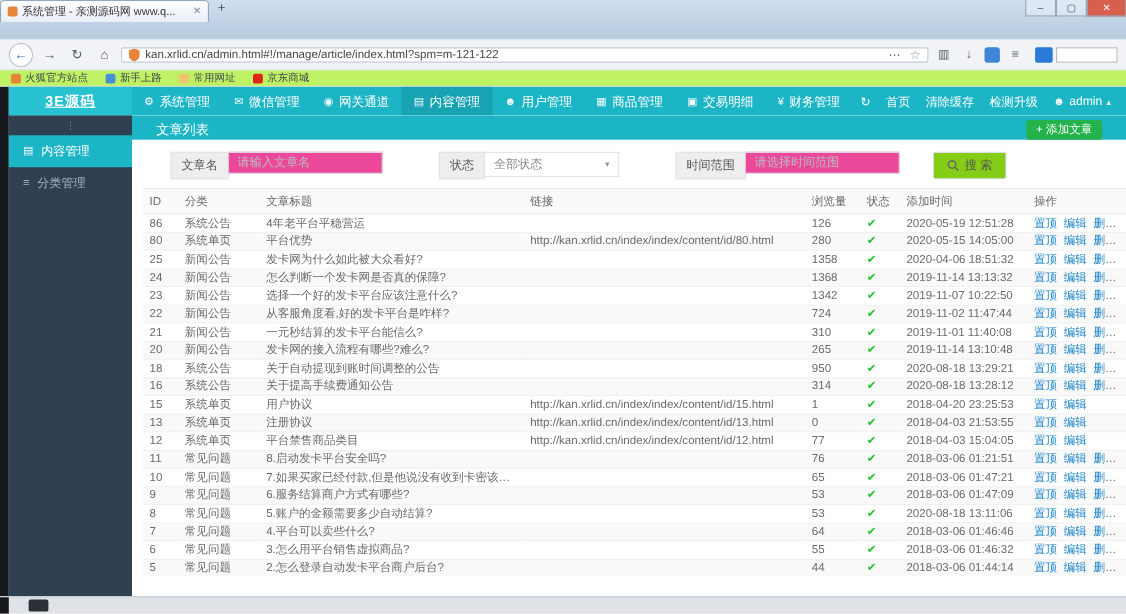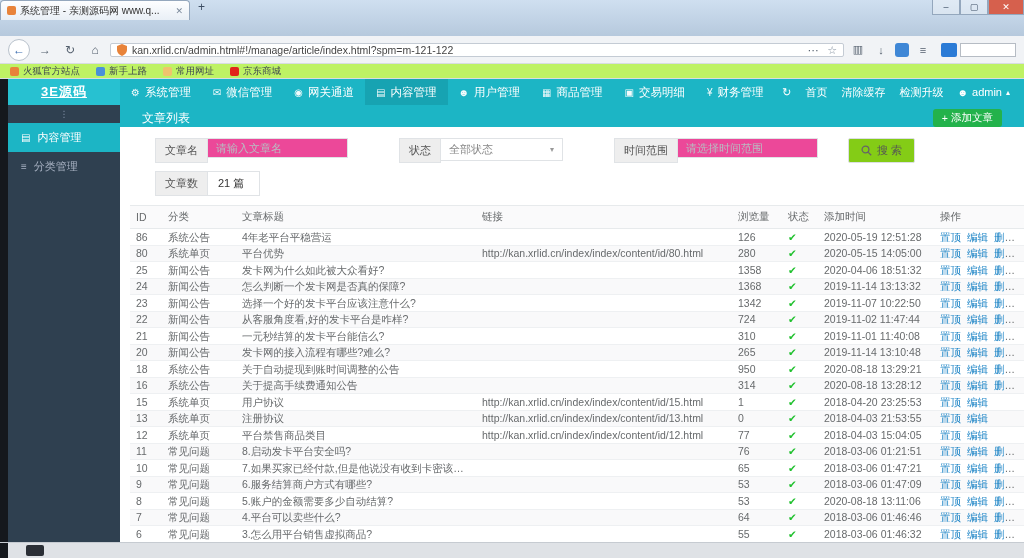--- a/index.html
+++ b/index.html
@@ -254,26 +254,20 @@
                 <span style="display:flex;">
                   <svg width="11" height="11" viewBox="0 0 11 11">
                       <circle cx="4.5" cy="4.5" r="3.4" fill="none" stroke="#666" stroke-width="1.3"></circle>
                       <line x1="7.2" y1="7.2" x2="10.2" y2="10.2" stroke="#666" stroke-width="1.3"></line>
                     </svg>
                 </span>
                 <span>搜 索</span>
               </button>
             </div>
 
-            <div class="count-row">
-              <div class="input-group">
-                <span class="ig-label">文章数</span>
-                <span class="ig-value">21 篇</span>
-              </div>
-            </div>
 
             <table>
               <colgroup>
                 <col class="c0">
                   <col class="c1">
                   <col class="c2">
                   <col class="c3">
                 <col class="c4">
                   <col class="c5">
                   <col class="c6">

